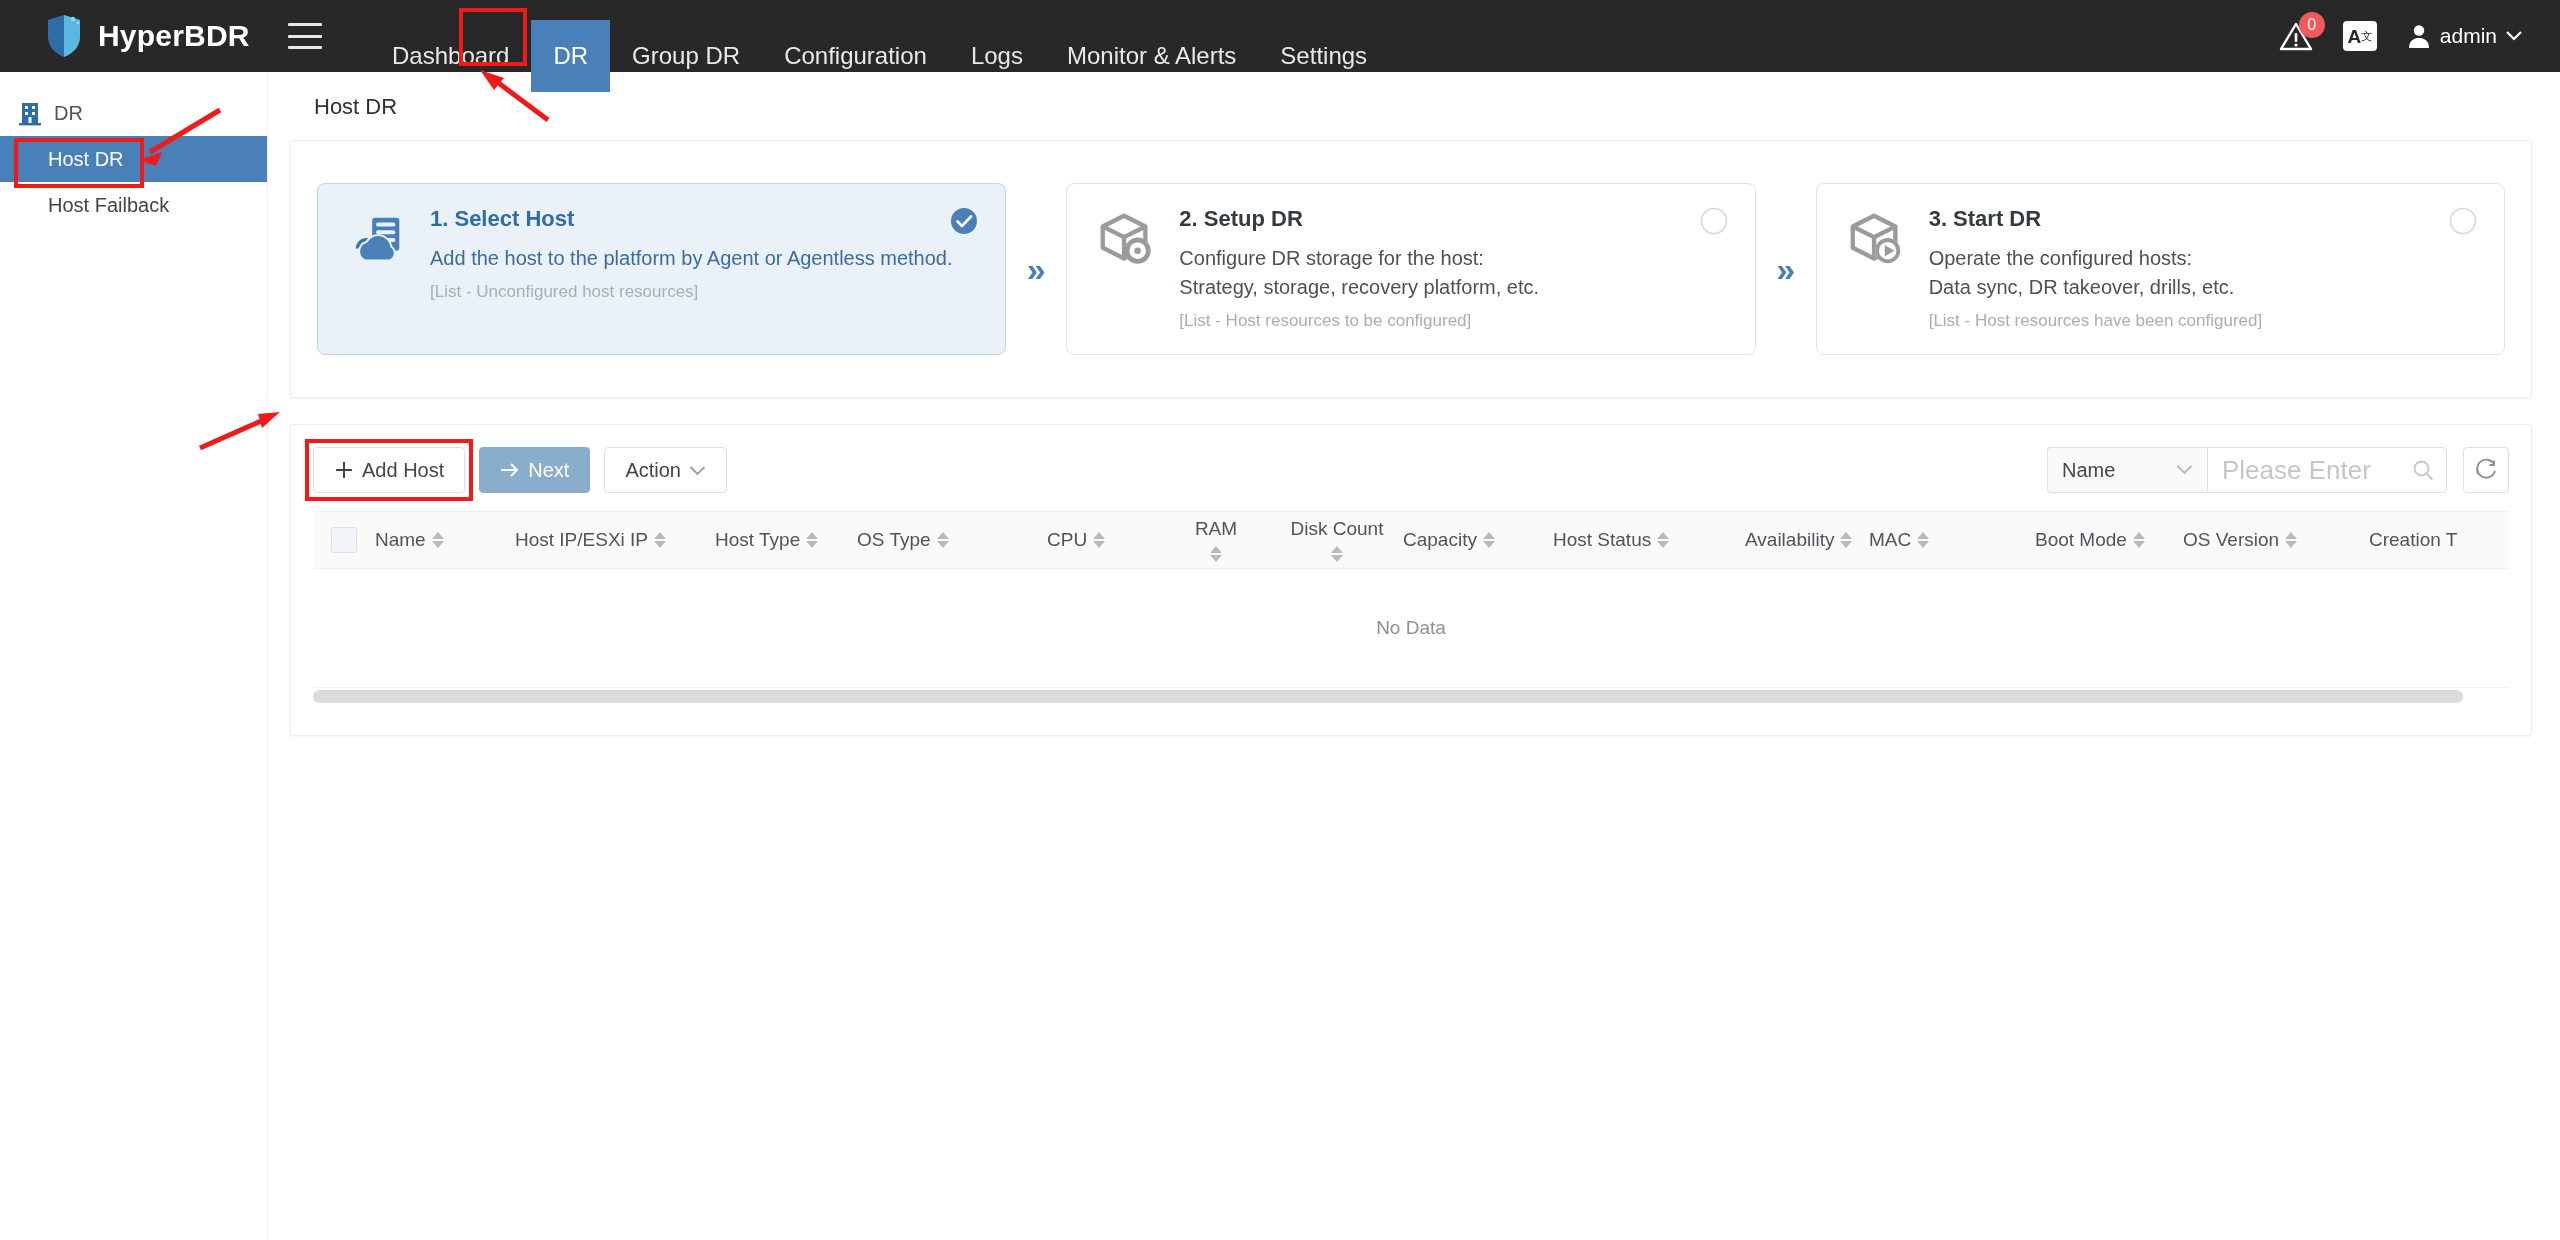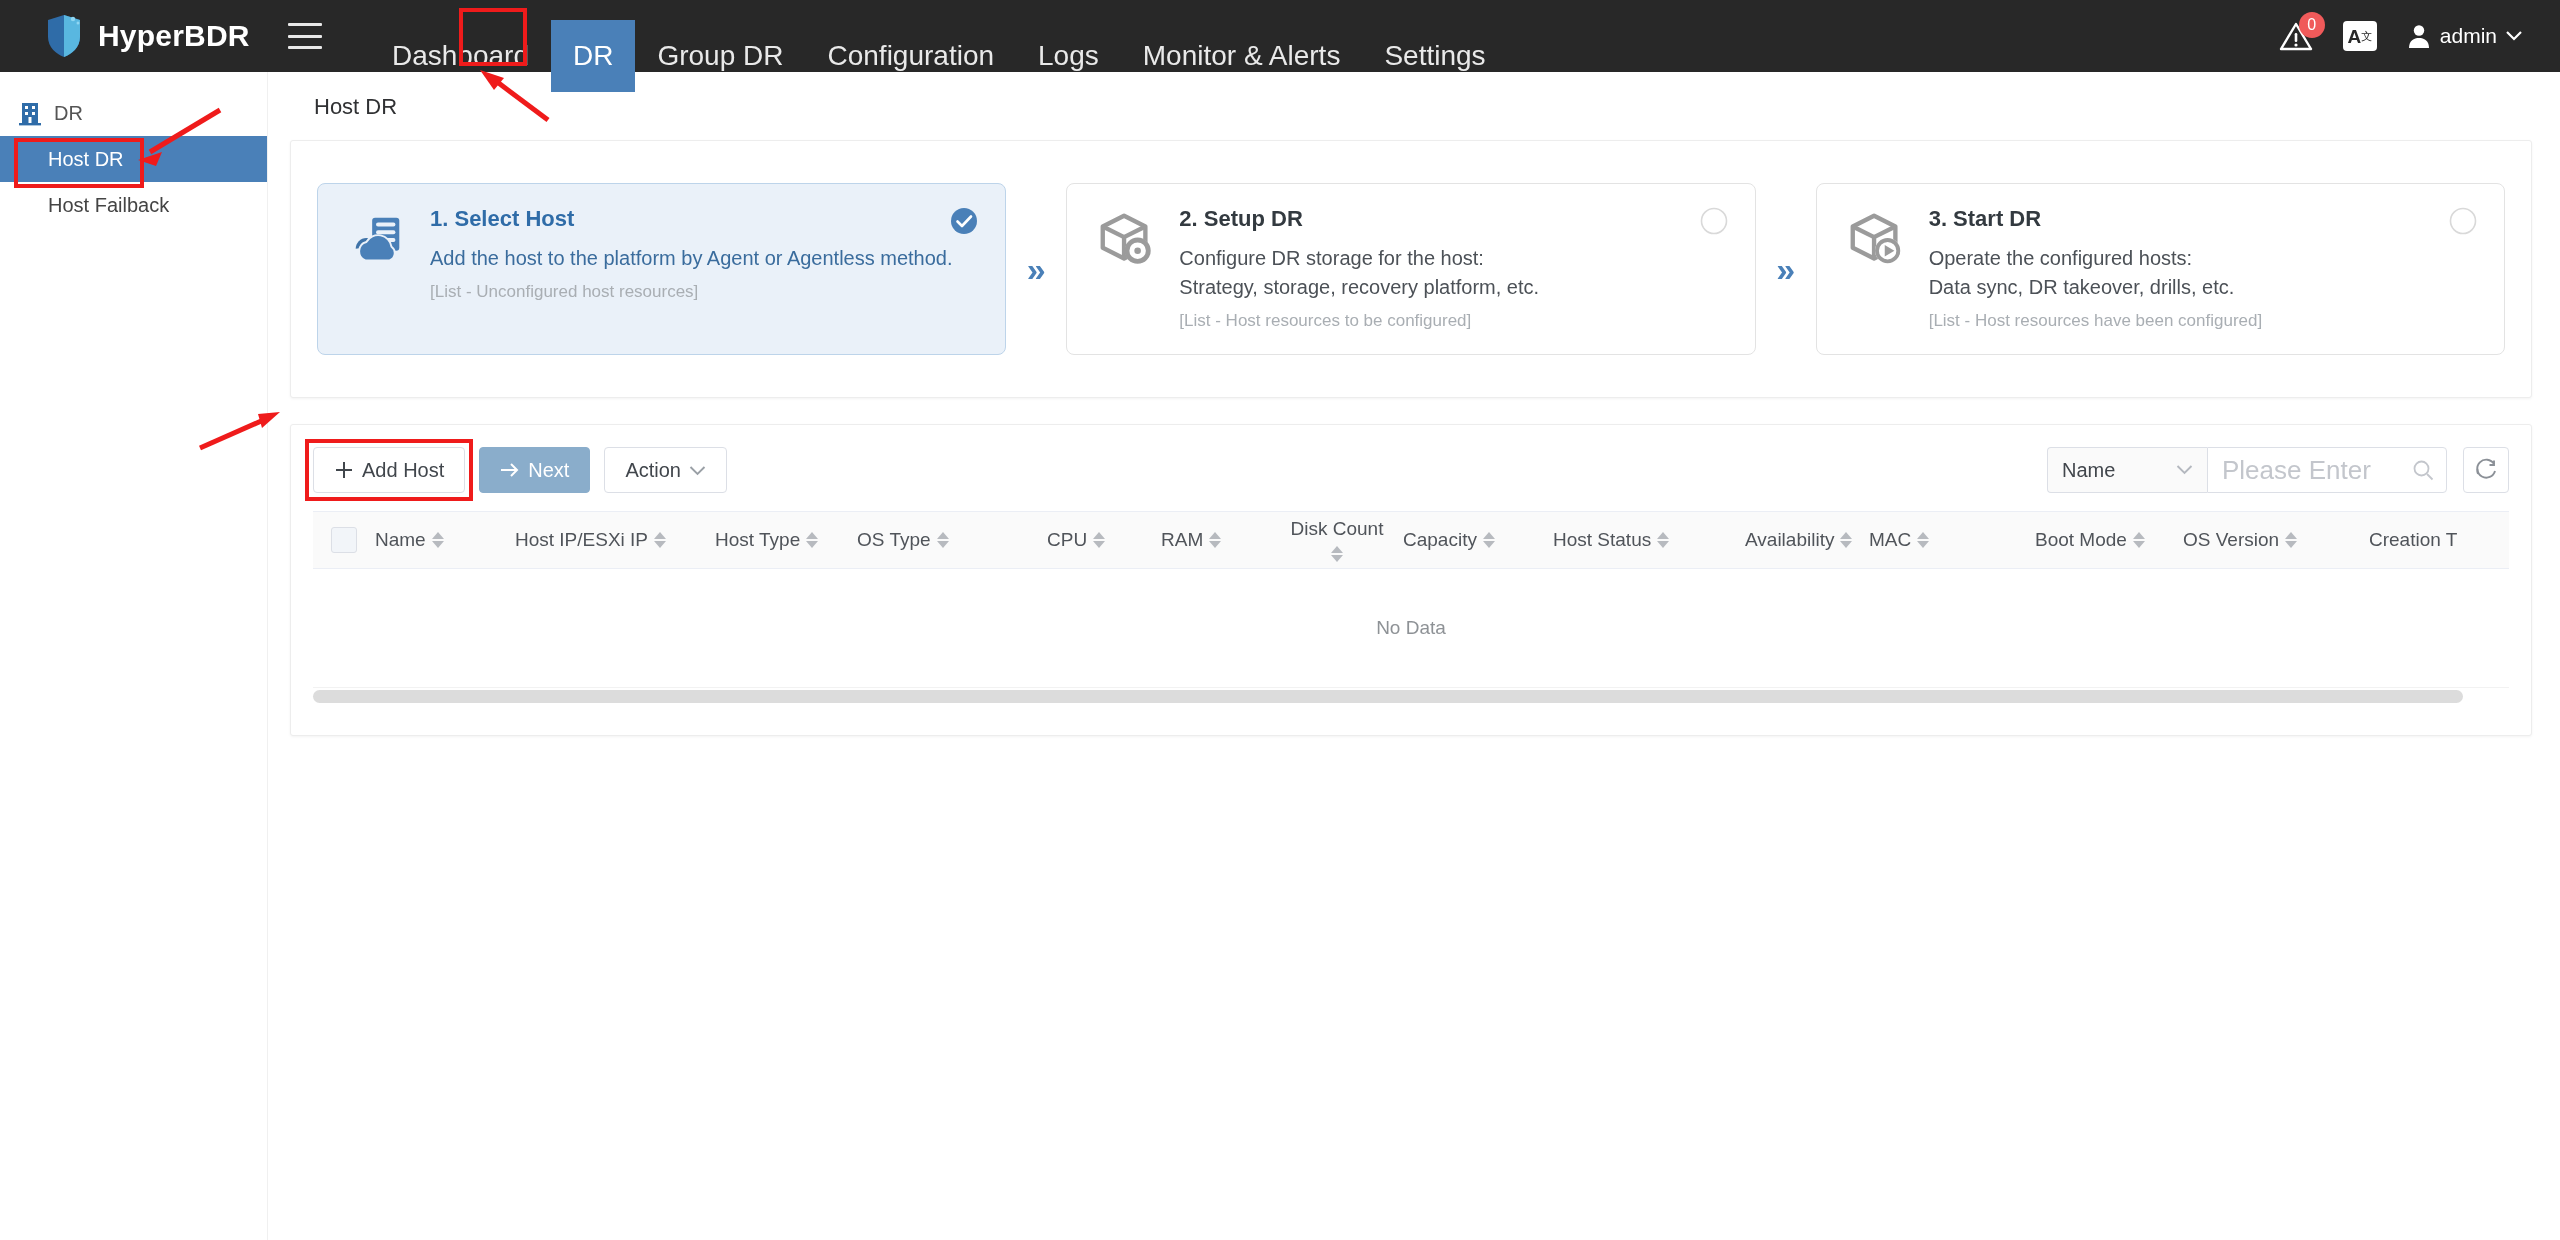--- a/index.html
+++ b/index.html
@@ -17,21 +17,21 @@
     position: relative;
     justify-content: space-between;
   }
   .brand { display: flex; align-items: center; gap: 14px; padding-left: 44px; width: 250px; }
   .brand-logo { width: 40px; height: 44px; flex: none; }
   .brand-name { color: #ffffff; font-size: 30px; font-weight: bold; letter-spacing: .2px; }
   .hamburger { margin-left: 38px; width: 34px; height: 26px; display:flex; flex-direction:column; justify-content:space-between; cursor: pointer; }
   .hamburger i { display:block; height:3px; background:#e8e8e8; border-radius:1px; }
   .navlinks { display: flex; align-items: center; height: 72px; margin-left: 48px; }
   .navlink {
-    color: #e9e9e9; font-size: 28px; padding: 0 22px; height: 72px;
+    color: #e9e9e9; font-size: 24px; padding: 0 22px; height: 72px;
     display: flex; align-items: center; cursor: pointer; white-space: nowrap; margin-top: 40px;
   }
   .navlink.active { background: #4a80b8; color: #ffffff; }
   .topright { margin-left: auto; display: flex; align-items: center; gap: 30px; padding-right: 38px; }
   .bell-wrap { position: relative; width: 34px; height: 34px; cursor: pointer; }
   .badge {
     position: absolute; top: -7px; right: -12px;
     background: #f05a5a; color: #fff; border-radius: 50%;
     min-width: 26px; height: 26px; font-size: 16px;
     display: flex; align-items: center; justify-content: center; padding: 0 5px;
@@ -374,21 +374,21 @@
               <span class="down"></span>
             </span>
           </div>
           <div class="th" style="width: 114px;">
             <span>CPU</span>
             <span class="sorter">
               <span class="up"></span>
               <span class="down"></span>
             </span>
           </div>
-          <div class="th" style="width: 110px;">
+          <div class="th" style="width: 110px; flex-direction: column;">
             <span>RAM</span>
             <span class="sorter">
               <span class="up"></span>
               <span class="down"></span>
             </span>
           </div>
           <div class="th" style="width: 132px; flex-direction: column;">
             <span>Disk Count</span>
             <span class="sorter">
               <span class="up"></span>

